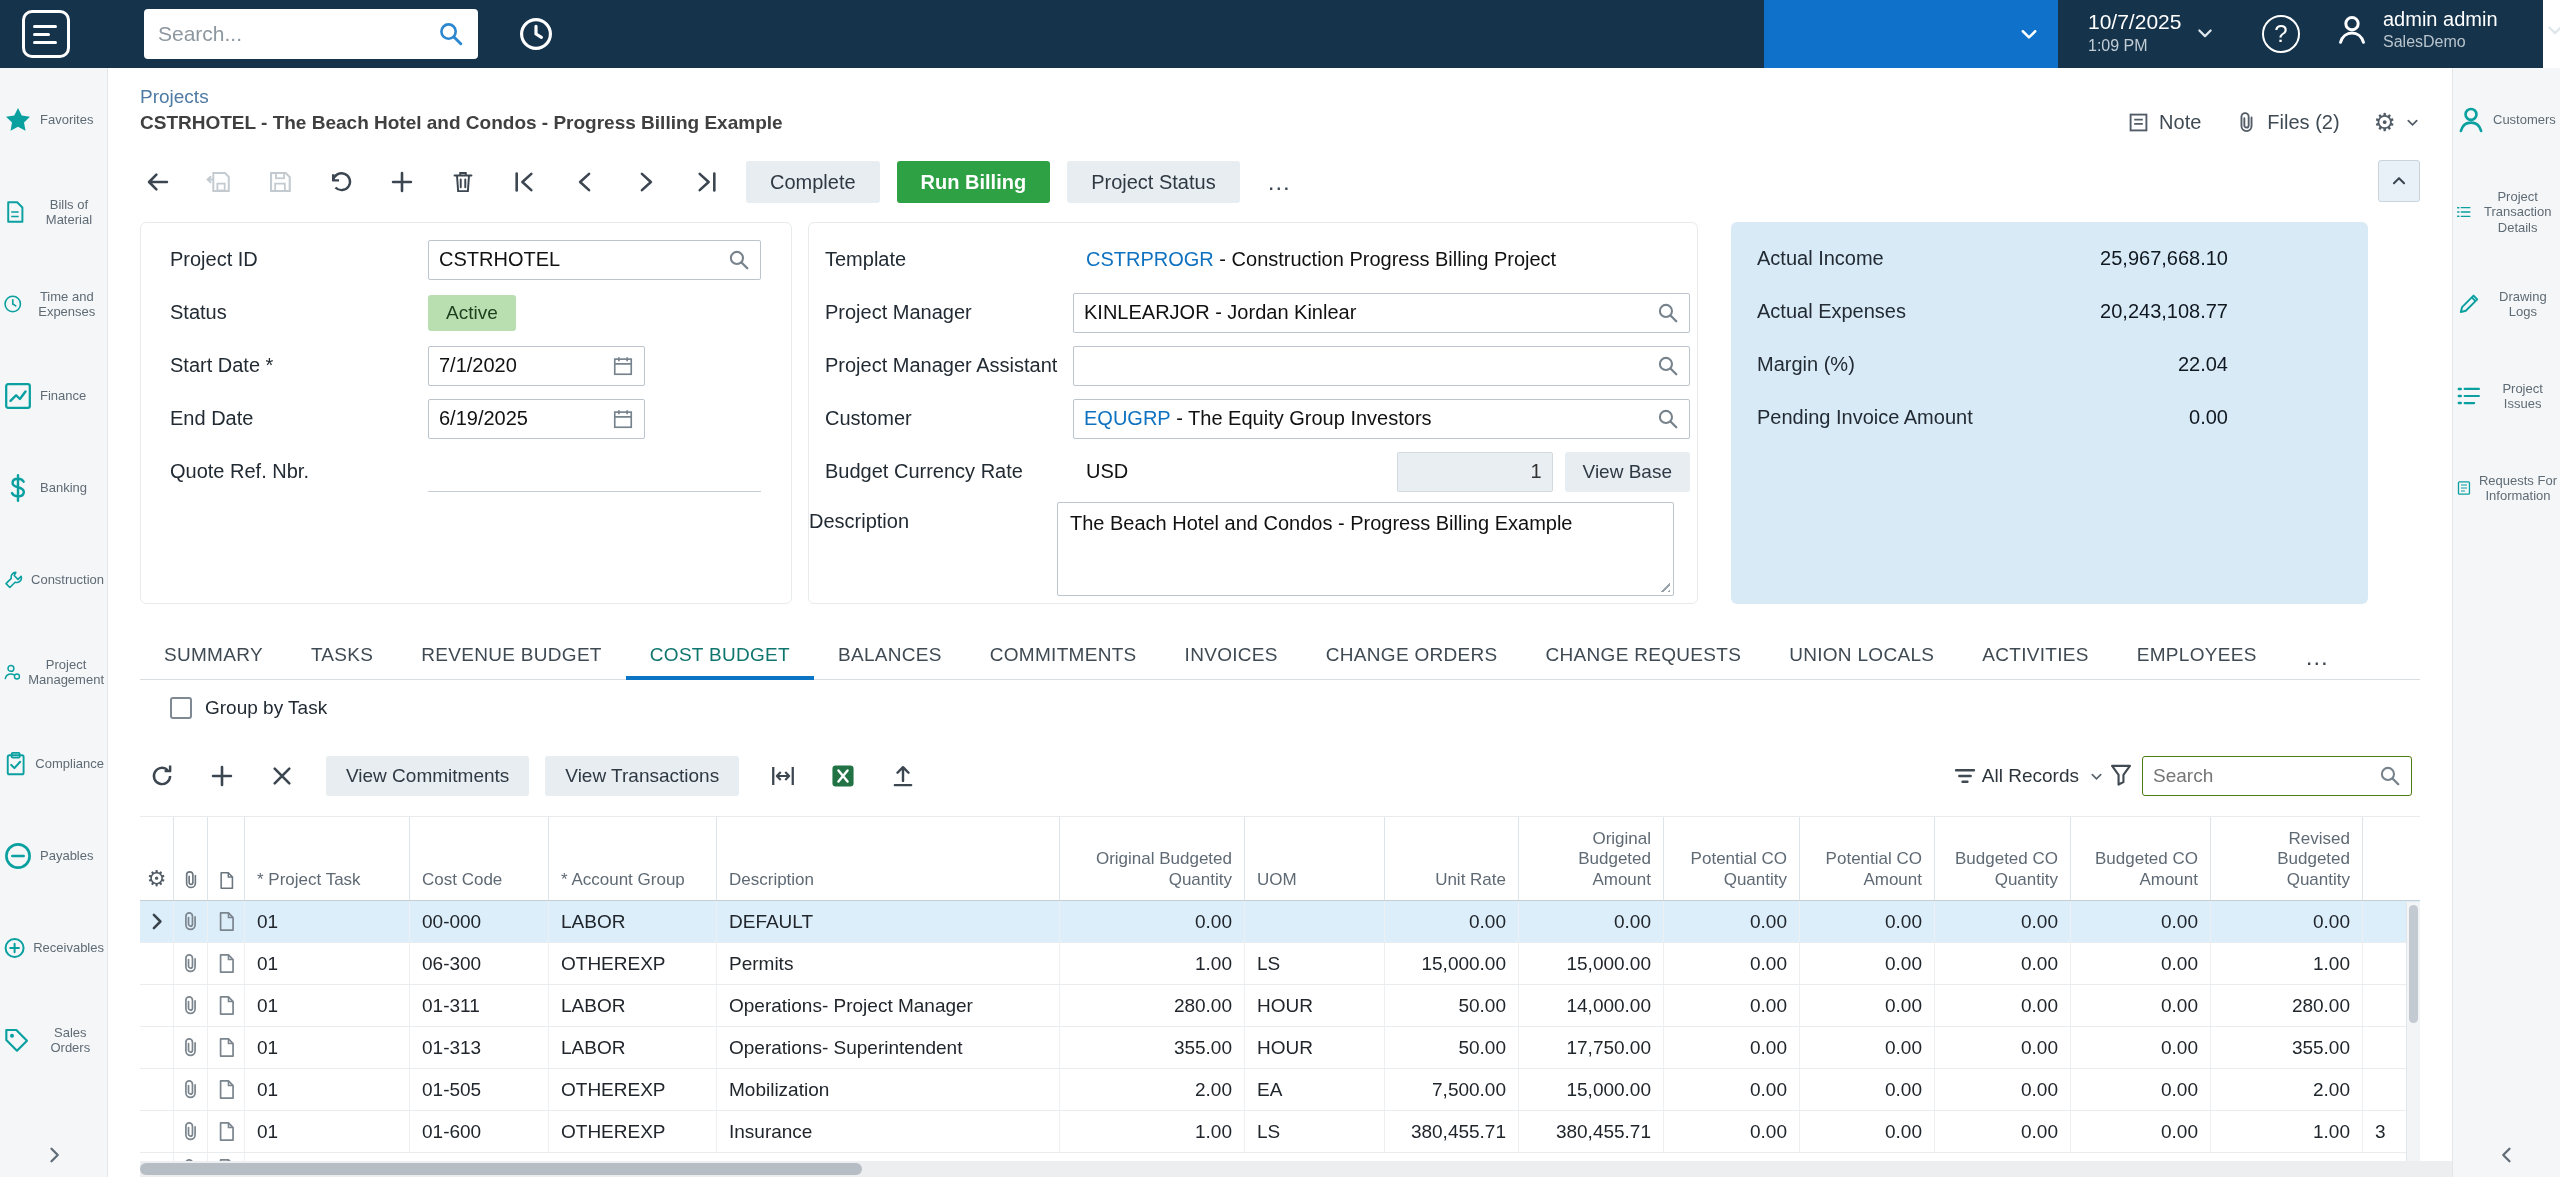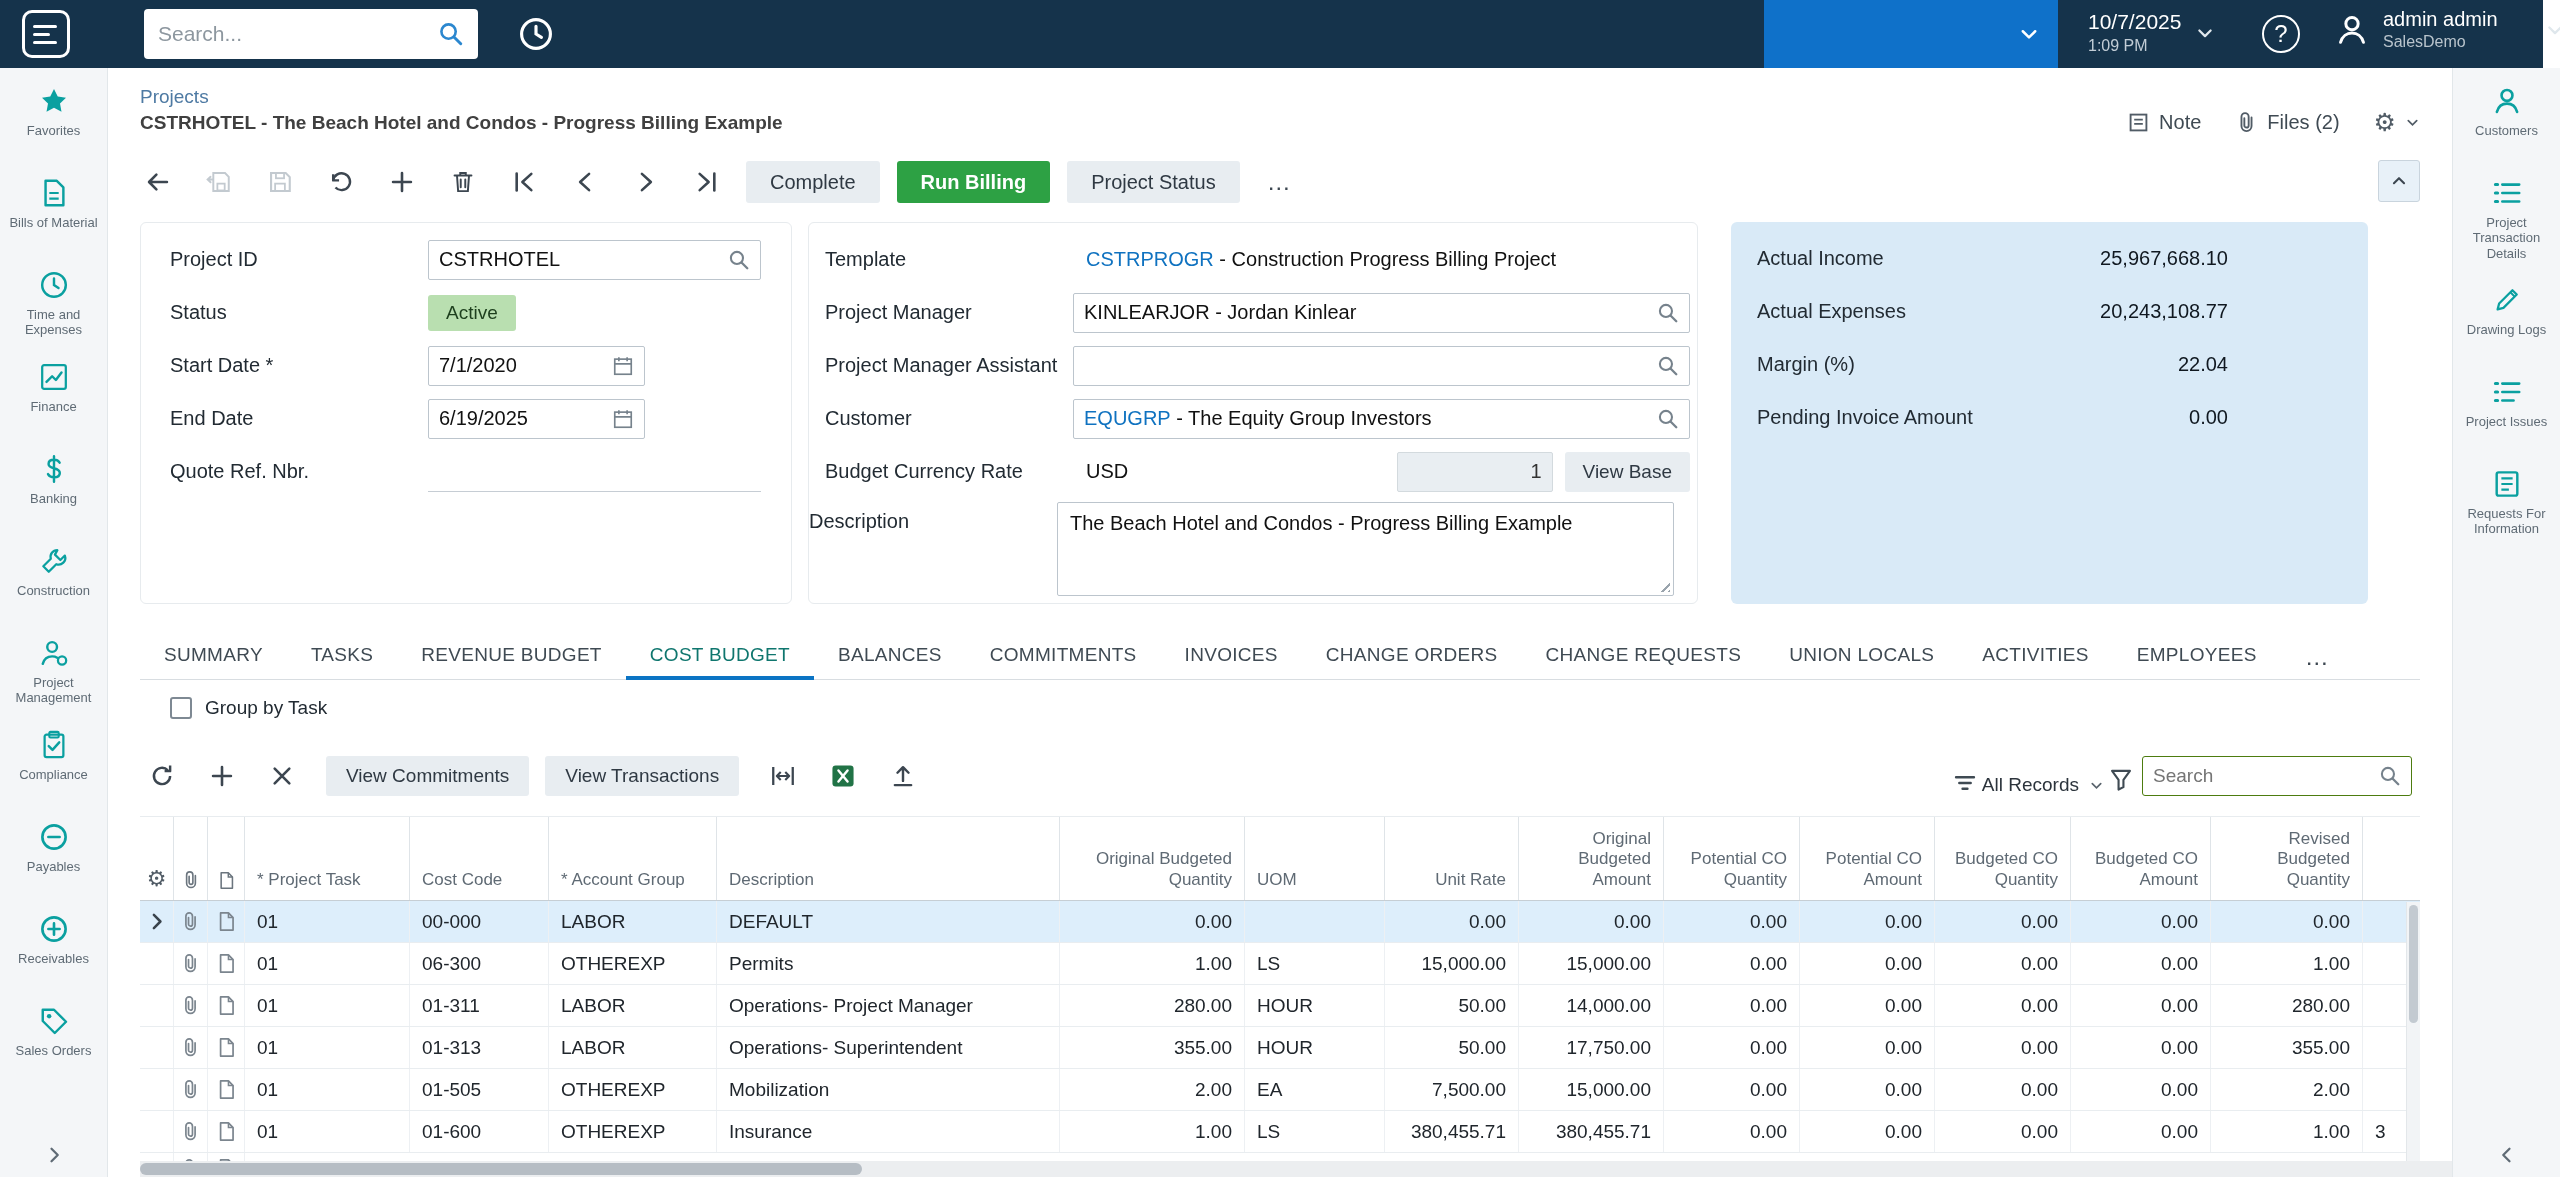--- a/index.html
+++ b/index.html
@@ -36,21 +36,21 @@
 .top-user .utxt{margin-left:14px;width:150px}
 .top-user .n1{font-size:20px;color:#fff}
 .top-user .n2{font-size:16px;color:#b9c4cc;margin-top:2px}
 .top-user > svg{width:20px;height:20px;color:#dfe7ec;margin-left:12px}
 
 
 .sidebar-l,.sidebar-r{position:absolute;top:68px;bottom:0;width:108px;background:#f4f6f8;
   display:flex;flex-direction:column;align-items:center;padding-top:6px}
 .sidebar-l{left:0;border-right:1px solid #e2e7ea}
 .sidebar-r{right:0;border-left:1px solid #e2e7ea}
-.side-item{width:100%;min-height:92px;display:flex;flex-direction:column;align-items:center;
+.side-item{width:100%;min-height:92px;display:flex;flex-direction:row;align-items:center;
   justify-content:flex-start;gap:7px;padding:12px 3px;cursor:pointer}
 .side-item .svgicon{width:30px;height:30px;color:#0aa0a0}
 .side-item .lbl{font-size:13px;color:#5f6b75;text-align:center;line-height:1.18}
 .side-bottom{position:absolute;bottom:12px;left:50%;transform:translateX(-50%);color:#5f6b75;cursor:pointer}
 .side-bottom svg{width:20px;height:20px}
 
 
 .main{position:absolute;top:68px;left:108px;right:108px;bottom:0;background:#fff;overflow:hidden}
 .crumb{position:absolute;top:18px;left:32px;font-size:19px;color:#4e7aa3;cursor:pointer}
 .title-row{position:absolute;top:42px;left:32px;right:32px;display:flex;align-items:center}
@@ -129,21 +129,21 @@
 
 .gbt{position:absolute;top:629px;left:62px;display:flex;align-items:center;gap:13px}
 .cbx{width:22px;height:22px;border:2px solid #7e8993;border-radius:3px;background:#fff;cursor:pointer}
 .gbt .lab{font-size:19px;color:#222b33}
 
 
 .gtb{position:absolute;top:680px;left:32px;right:40px;height:56px;display:flex;align-items:center;gap:16px}
 .gtb .tbtn{width:44px;height:44px}
 .gtb .btn{height:40px;font-size:19px;padding:0 20px}
 .gtb .ml{margin-left:6px}
-.gright{margin-left:auto;display:flex;align-items:flex-end;gap:4px}
+.gright{margin-left:auto;display:flex;align-items:center;gap:4px}
 .filterset-icon{width:26px;height:26px;color:#3f4a53}
 .records-dd{display:flex;align-items:center;gap:10px;cursor:pointer}
 .records-dd .txt{font-size:19px;color:#2c343c}
 .records-dd svg{width:15px;height:15px;color:#5a646d}
 .funnel-btn{width:30px;height:30px;color:#3f4a53;cursor:pointer}
 .funnel-btn svg{width:26px;height:26px}
 .grid-search{width:270px;height:40px;border:1px solid #4d7c0f;border-radius:3px;display:flex;align-items:center;padding:0 10px}
 .grid-search input{flex:1;border:none;outline:none;font-size:19px;color:#333;min-width:0;background:transparent;font-family:inherit}
 .grid-search svg{width:22px;height:22px;color:#76828c}
 

